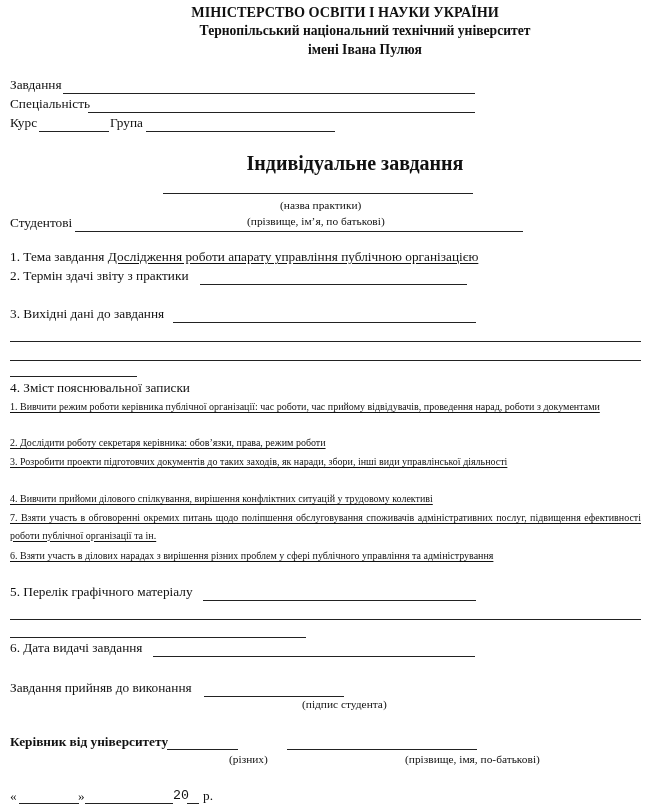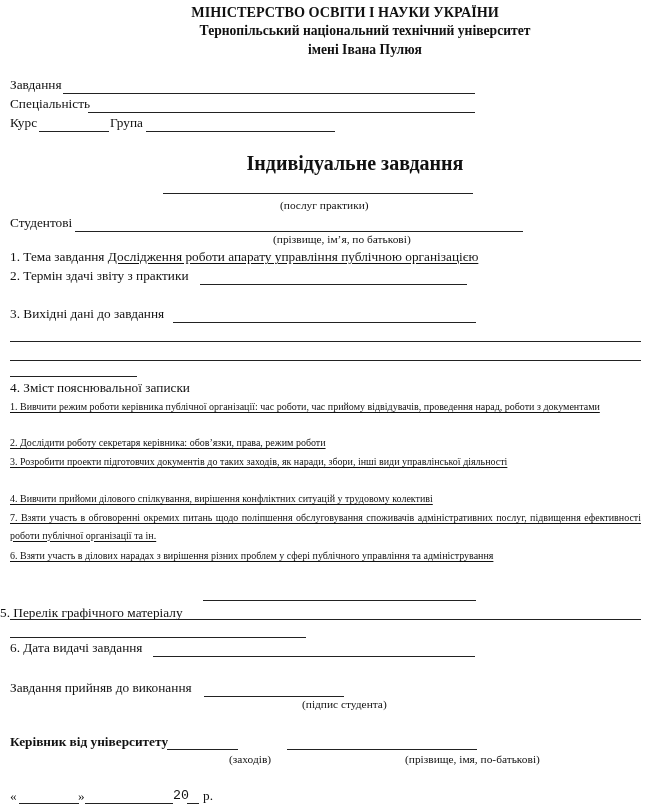--- a/index.html
+++ b/index.html
@@ -50,25 +50,25 @@
 <div class="line" style="left:88px; width:387px; top:112px;"></div>
 
 <div class="abs" style="left:10px; top:115px;">Курс</div>
 <div class="line" style="left:39px; width:70px; top:131px;"></div>
 <div class="abs" style="left:110px; top:115px;">Група</div>
 <div class="line" style="left:146px; width:189px; top:131px;"></div>
 
 <div class="abs bold title">Індивідуальне завдання</div>
 
 <div class="line" style="left:163px; width:310px; top:193px;"></div>
-<div class="abs small" style="left:280px; top:199px;">(послуг практики)</div>
+<div class="abs small" style="left:280px; top:199px;">(назва практики)</div>
 
 <div class="abs" style="left:10px; top:215px;">Студентові</div>
 <div class="line" style="left:75px; width:448px; top:231px;"></div>
-<div class="abs small" style="left:247px; top:233px;margin-left:26px;">(прізвище, ім’я, по батькові)</div>
+<div class="abs small" style="left:247px; top:215px;">(прізвище, ім’я, по батькові)</div>
 
 <div class="abs" style="left:10px; top:249px;">
   <span>1. Тема завдання </span><span class="u">Дослідження роботи апарату управління публічною організацією</span>
 </div>
 
 <div class="abs" style="left:10px; top:268px;">2. Термін здачі звіту з практики</div>
 <div class="line" style="left:200px; width:267px; top:284px;"></div>
 
 <div class="abs" style="left:10px; top:306px;">3. Вихідні дані до завдання</div>
 <div class="line" style="left:173px; width:303px; top:322px;"></div>
@@ -78,36 +78,36 @@
 
 <div class="abs" style="left:10px; top:380px;">4. Зміст пояснювальної записки</div>
 
 <div class="just" style="top:398px;"><span>1. Вивчити режим роботи керівника публічної організації: час роботи, час прийому відвідувачів, проведення нарад, роботи з документами</span></div>
 <div class="just" style="top:434px;"><span>2. Дослідити роботу секретаря керівника: обов’язки, права, режим роботи</span></div>
 <div class="just" style="top:453px;"><span>3. Розробити проекти підготовчих документів до таких заходів, як наради, збори, інші види управлінської діяльності</span></div>
 <div class="just" style="top:490px;"><span>4. Вивчити прийоми ділового спілкування, вирішення конфліктних ситуацій у трудовому колективі</span></div>
 <div class="just" style="top:509px;"><span>7. Взяти участь в обговоренні окремих питань щодо поліпшення обслуговування споживачів адміністративних послуг, підвищення ефективності роботи публічної організації та ін.</span></div>
 <div class="just" style="top:547px;"><span>6. Взяти участь в ділових нарадах з вирішення різних проблем у сфері публічного управління та адміністрування</span></div>
 
-<div class="abs" style="left:0; top:584px;margin-top:21px;">5. Перелік графічного матеріалу</div>
+<div class="abs" style="left:10px; top:584px;">5. Перелік графічного матеріалу</div>
 <div class="line" style="left:203px; width:273px; top:600px;"></div>
 <div class="line" style="left:10px; width:631px; top:619px;"></div>
 <div class="line" style="left:10px; width:296px; top:637px;"></div>
 
 <div class="abs" style="left:10px; top:640px;">6. Дата видачі завдання</div>
 <div class="line" style="left:153px; width:322px; top:656px;"></div>
 
 <div class="abs" style="left:10px; top:680px;">Завдання прийняв до виконання</div>
 <div class="line" style="left:204px; width:140px; top:696px;"></div>
 <div class="abs small" style="left:302px; top:698px;">(підпис студента)</div>
 
 <div class="abs" style="left:10px; top:734px;font-weight:bold;">Керівник від університету</div>
 <div class="line" style="left:167px; width:71px; top:749px;"></div>
 <div class="line" style="left:287px; width:190px; top:749px;"></div>
-<div class="abs small" style="left:229px; top:753px;">(заходів)</div>
+<div class="abs small" style="left:229px; top:753px;">(різних)</div>
 <div class="abs small" style="left:405px; top:753px;">(прізвище, імя, по-батькові)</div>
 
 <div class="abs" style="left:10px; top:788px;">«</div>
 <div class="line" style="left:19px; width:60px; top:803px;"></div>
 <div class="abs" style="left:78px; top:788px;">»</div>
 <div class="line" style="left:85px; width:88px; top:803px;"></div>
 <div class="abs" style="left:173px; top:788px;font-family:Liberation Mono, monospace;">20</div>
 <div class="line" style="left:187px; width:12px; top:803px;"></div>
 <div class="abs" style="left:203px; top:788px;">р.</div>
 

